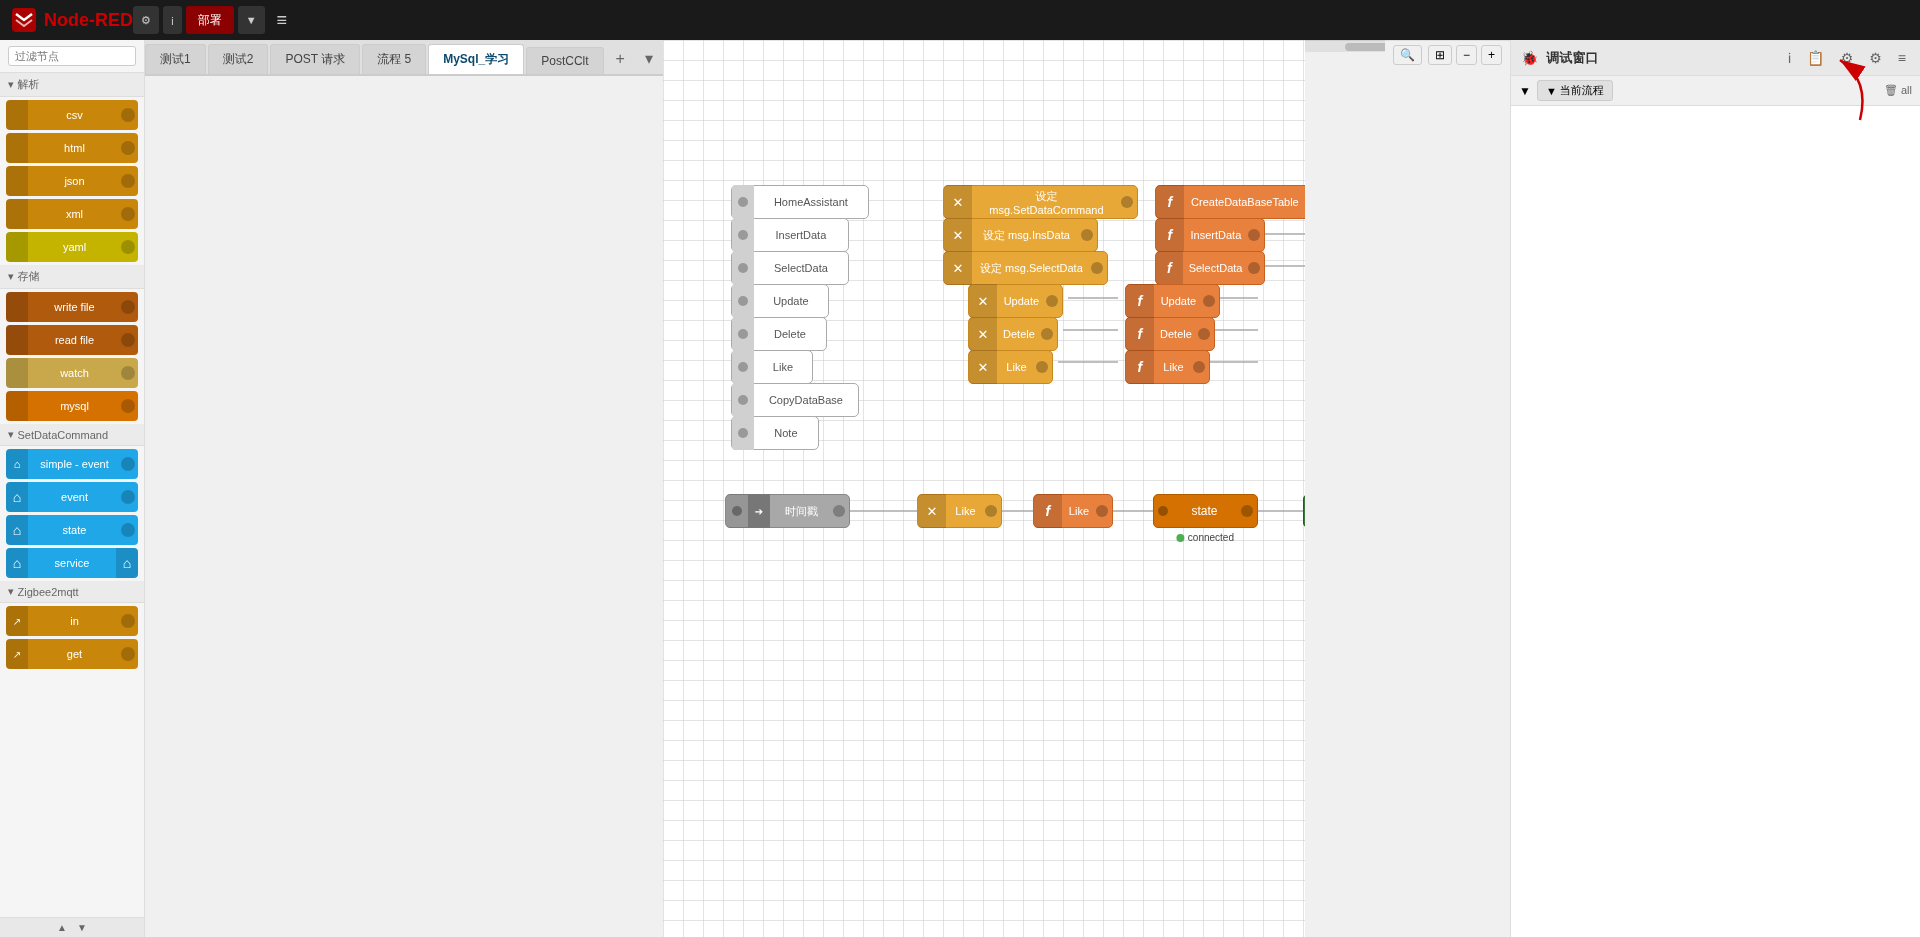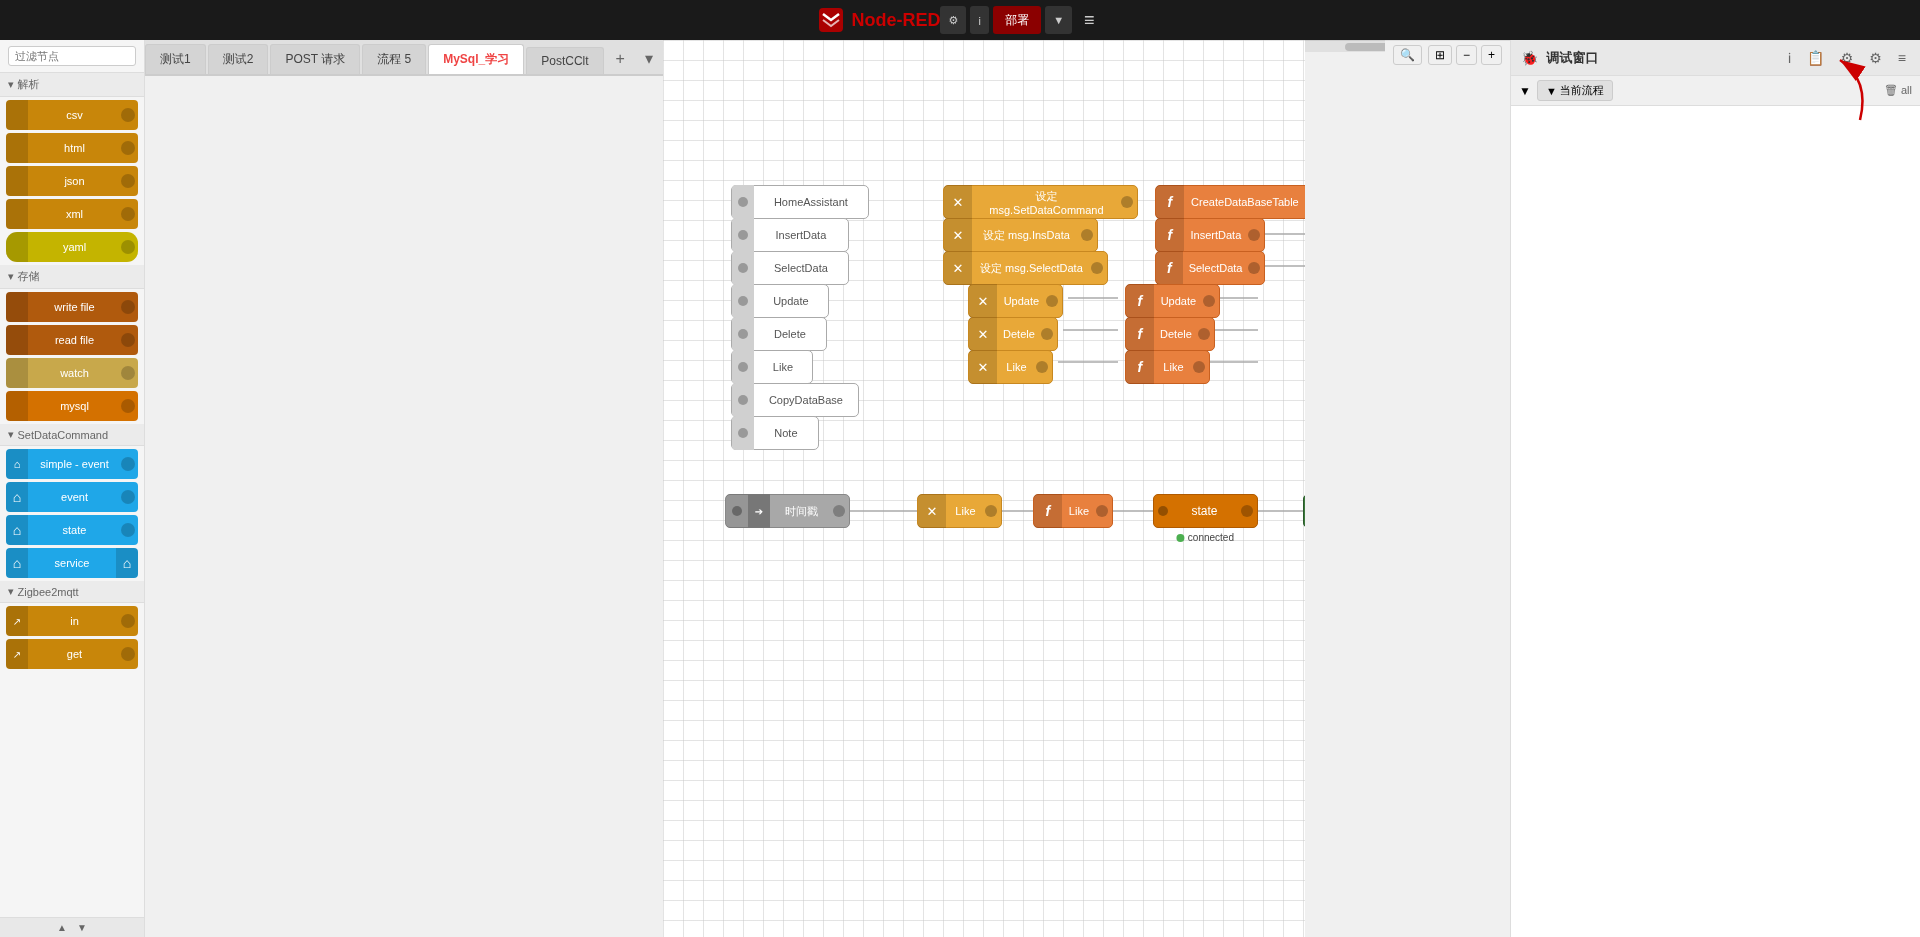--- a/index.html
+++ b/index.html
@@ -4,21 +4,21 @@
   <style>
     * { box-sizing: border-box; margin: 0; padding: 0; }
     body { font-family: Arial, sans-serif; font-size: 12px; background: #f0f0f0; overflow: hidden; height: 937px; display: flex; flex-direction: column; }
 
     
     #topbar {
       height: 40px;
       background: #1a1a1a;
       display: flex;
       align-items: center;
-      justify-content: center;
+      justify-content: flex-start;
       padding: 0 10px;
       flex-shrink: 0;
     }
     #topbar-left { display: flex; align-items: center; gap: 8px; }
     #topbar-logo { color: #c00; font-size: 18px; font-weight: bold; display: flex; align-items: center; gap: 6px; }
     #topbar-right { display: flex; align-items: center; gap: 4px; }
     .topbar-btn { background: #333; border: none; color: #ccc; padding: 4px 8px; cursor: pointer; border-radius: 3px; font-size: 11px; height: 28px; display: flex; align-items: center; }
     .deploy-btn { background: #8B0000; color: white; padding: 4px 12px; border: none; cursor: pointer; border-radius: 3px; font-size: 12px; height: 28px; }
     .menu-btn { background: none; border: none; color: #ccc; cursor: pointer; font-size: 18px; padding: 4px 8px; }
 
@@ -108,21 +108,21 @@
       font-size: 12px;
       cursor: pointer;
       border: 1px solid #ccc;
       border-bottom: none;
       background: #d4d4d4;
       margin-right: 2px;
       border-radius: 3px 3px 0 0;
       color: #444;
       white-space: nowrap;
     }
-    .tab.active { background: white; font-weight: bold; color: #ef4444; }
+    .tab.active { background: white; font-weight: bold; color: #0c4a6e; }
     .tab-add { padding: 6px 10px; cursor: pointer; font-size: 16px; color: #666; background: none; border: none; }
 
     
     #canvas-container {
       flex: 1;
       position: relative;
       overflow: hidden;
       background-color: white;
       background-image: 
         linear-gradient(rgba(200,200,200,0.5) 1px, transparent 1px),
@@ -300,21 +300,21 @@
       <div class="node-item" style="background:#c8860a;">
         <div class="node-item-icon" style="background:rgba(0,0,0,0.15); border-radius:4px 0 0 4px; width:22px; height:30px;"></div>
         <span class="node-item-label" style="color:white;">json</span>
         <div class="node-item-port"></div>
       </div>
       <div class="node-item" style="background:#c8860a;">
         <div class="node-item-icon" style="background:rgba(0,0,0,0.15); border-radius:4px 0 0 4px; width:22px; height:30px;"></div>
         <span class="node-item-label" style="color:white;">xml</span>
         <div class="node-item-port"></div>
       </div>
-      <div class="node-item" style="background:#c4b400;border-radius:11px;">
+      <div class="node-item" style="background:#c4b400;">
         <div class="node-item-icon" style="background:rgba(0,0,0,0.15); border-radius:4px 0 0 4px; width:22px; height:30px;"></div>
         <span class="node-item-label" style="color:white;">yaml</span>
         <div class="node-item-port"></div>
       </div>
 
       <div class="sidebar-section-title">
         <span>▾</span>
         <span>存储</span>
       </div>
       <div class="node-item" style="background:#b05a0d;">

